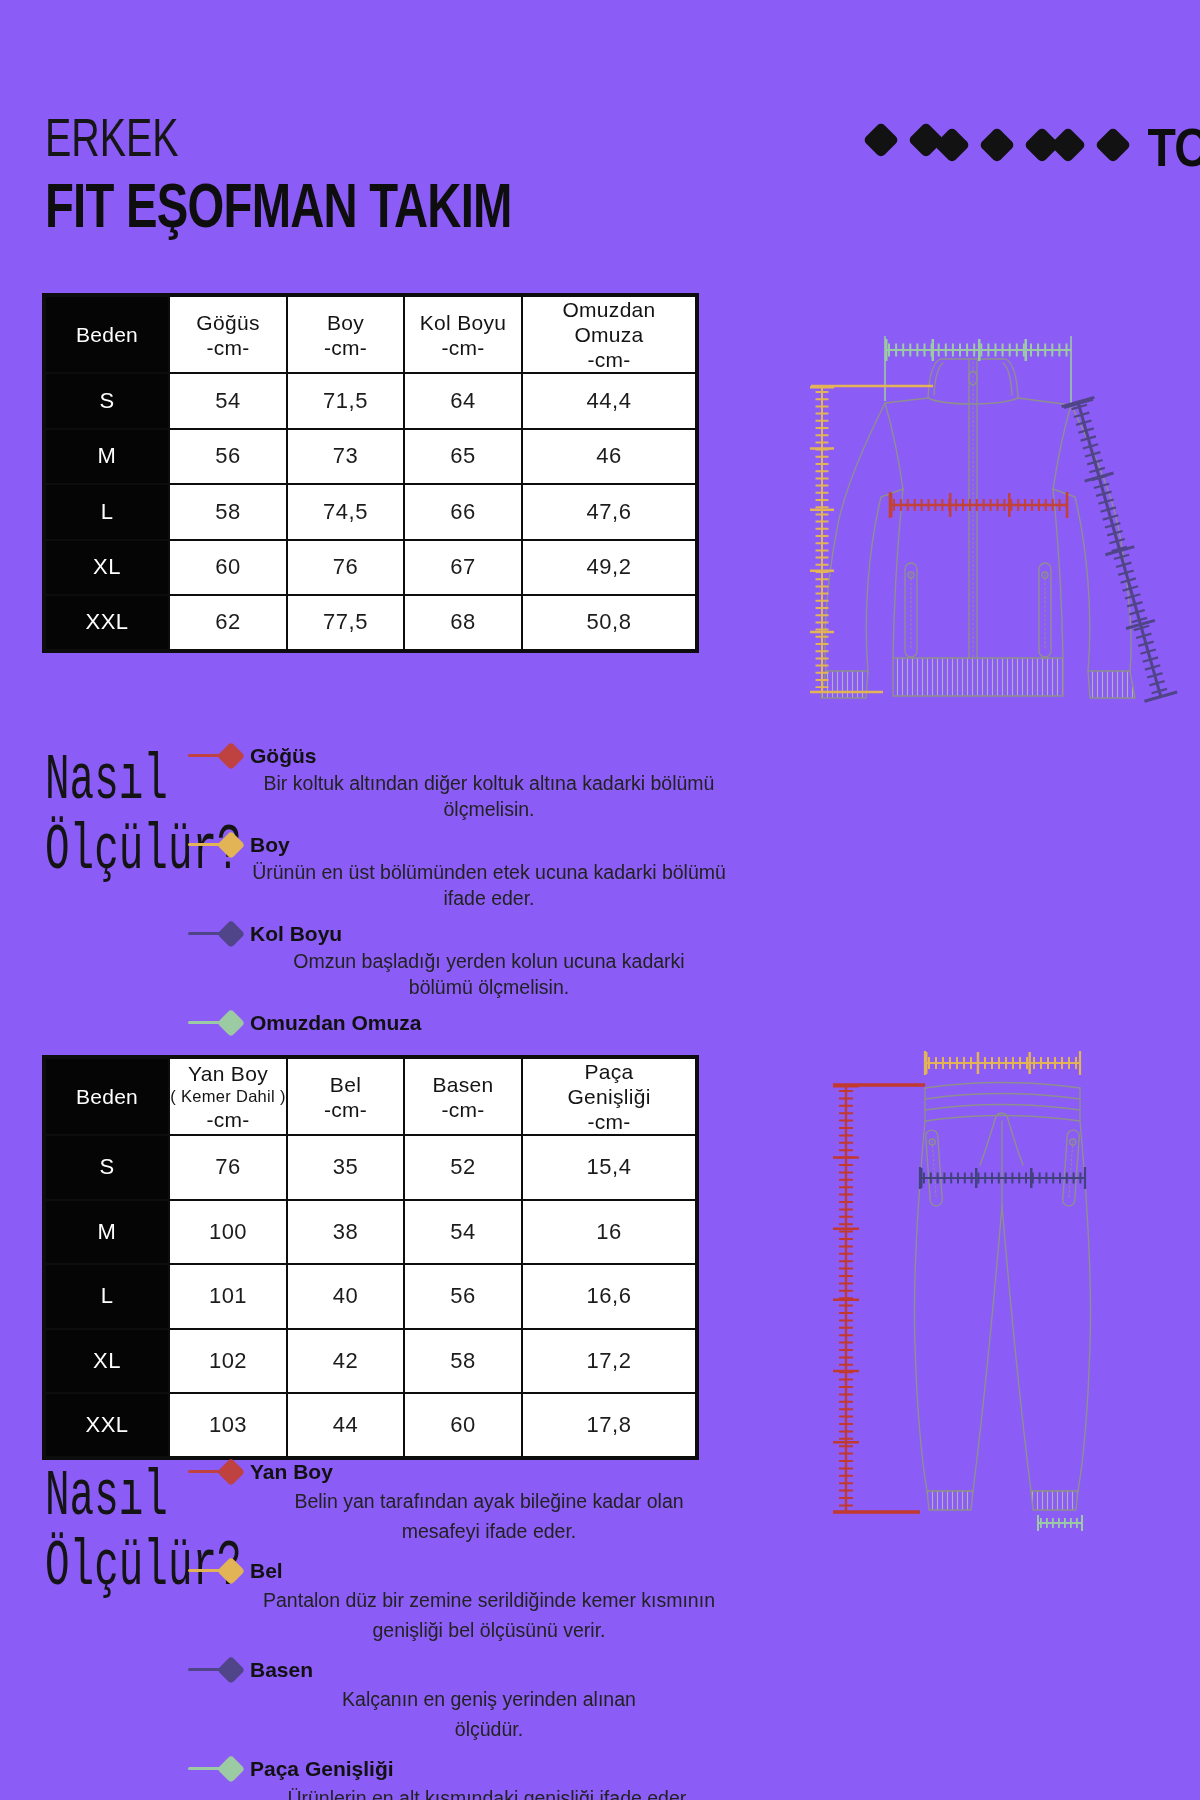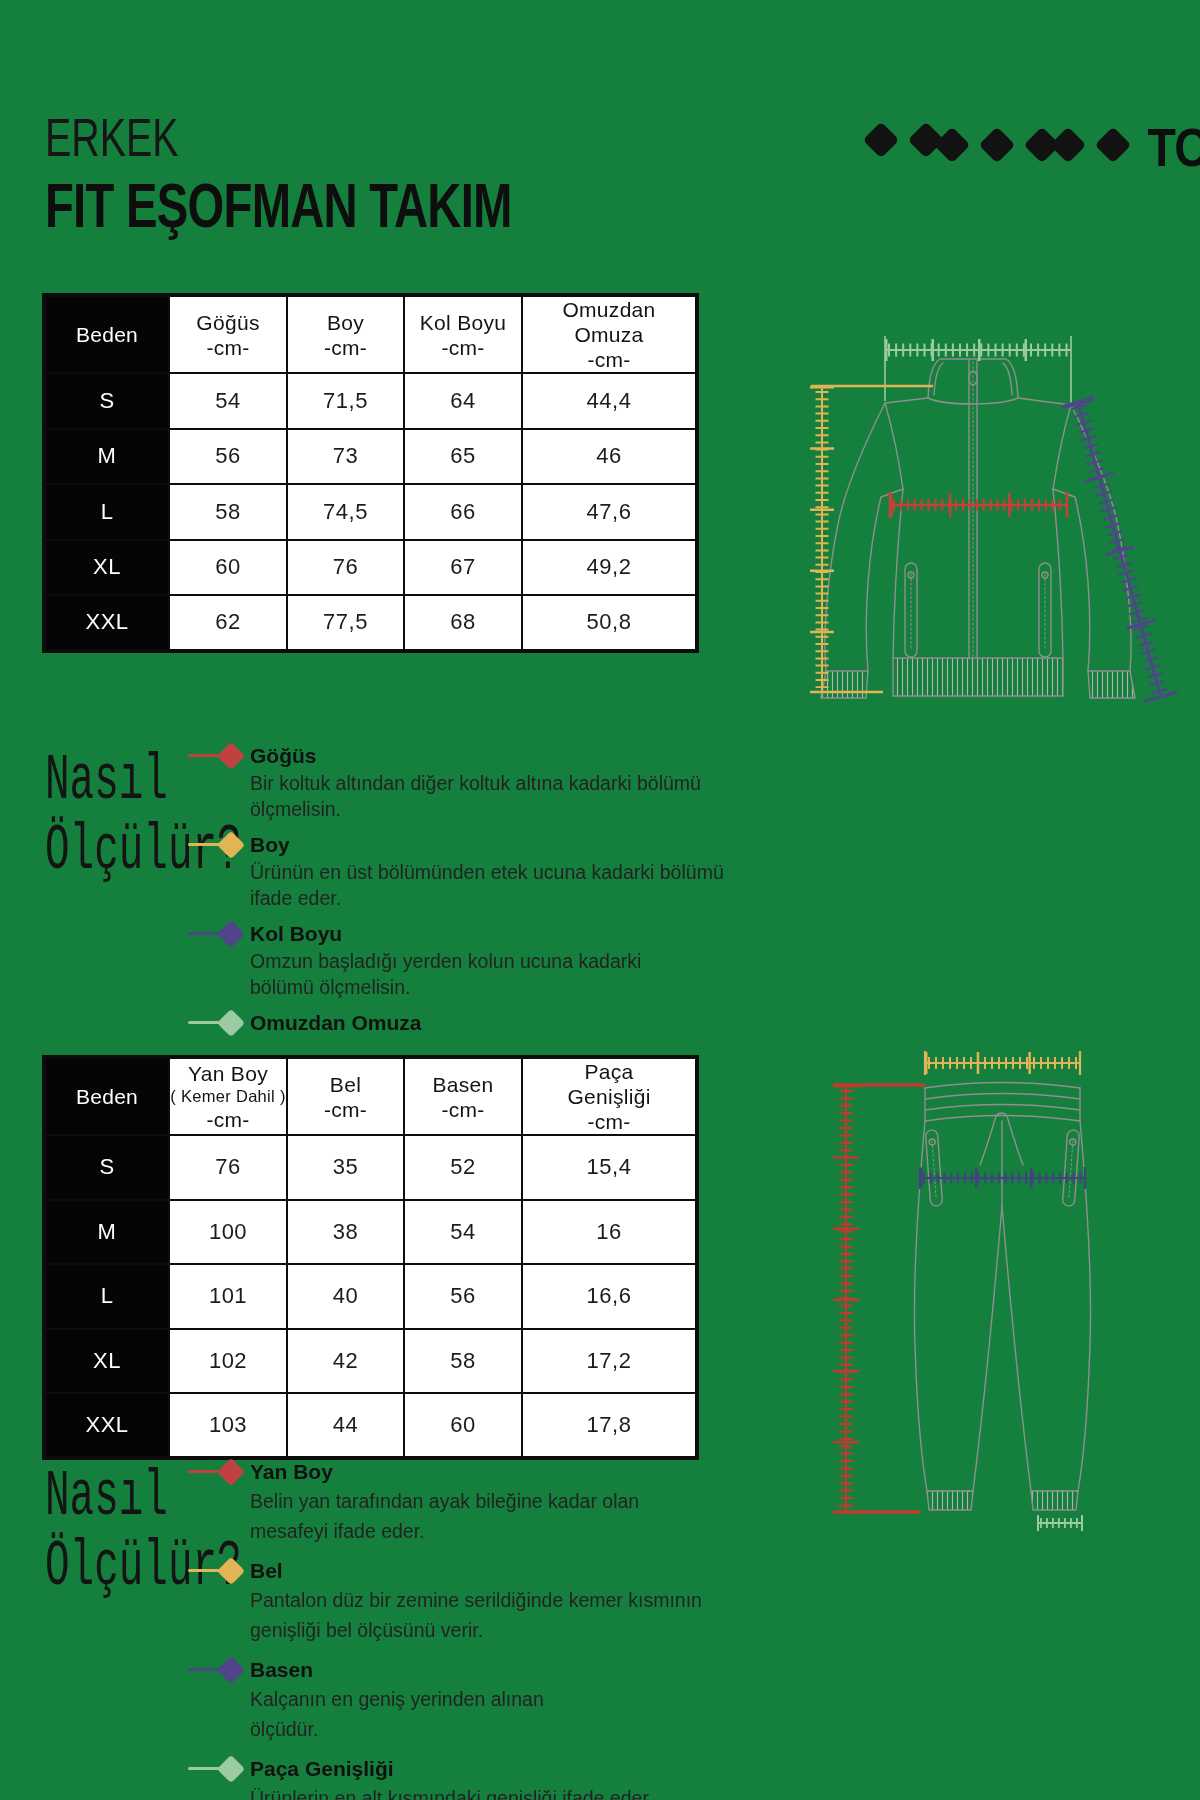--- a/index.html
+++ b/index.html
@@ -1,16 +1,16 @@
 <!DOCTYPE html>
 <html><head>
 <meta charset="utf-8">
 <style>
   html,body{margin:0;padding:0;background:#e8e8e8;}
-  .page{position:relative;width:1200px;height:1800px;background:#15803d;overflow:hidden;
+  .page{position:relative;width:1200px;height:1800px;background:#8b5cf6;overflow:hidden;
         font-family:"Liberation Sans",sans-serif;color:#111;}
 
   
   .title{position:absolute;left:45px;top:110px;}
   .title-l1{font-size:54px;font-weight:400;line-height:1.0;color:#161616;
             transform:scaleX(0.73);transform-origin:left top;white-space:nowrap;}
   .title-l2{font-size:63px;font-weight:700;line-height:1.0;margin-top:10px;color:#0e0e0e;
             transform:scaleX(0.75);transform-origin:left top;white-space:nowrap;letter-spacing:-1px;}
 
   .logo{position:absolute;left:868px;top:101px;width:285px;display:flex;flex-direction:row;align-items:center;}
@@ -39,21 +39,21 @@
   .gh-line{font-size:64px;font-weight:400;line-height:70px;color:#141414;
            transform:scaleX(0.64);transform-origin:left top;white-space:nowrap;}
   .leg-items{position:absolute;left:143px;top:0;width:540px;}
   .leg-item{display:flex;margin-bottom:9px;}
   .g2 .leg-item{margin-bottom:11px;}
   .leg-icon{flex:none;width:62px;height:27px;display:flex;align-items:center;}
   .leg-line{width:33px;height:3px;border-radius:2px;flex:none;}
   .leg-diamond{width:20px;height:20px;transform:rotate(45deg);border-radius:4px;flex:none;margin-left:0px;}
   .leg-text{flex:1;}
   .leg-label{font-size:21px;font-weight:700;line-height:27px;color:#111;}
-  .leg-desc{font-size:19.5px;line-height:26px;color:#222;white-space:pre-line;margin-top:1px;}
+  .leg-desc{font-size:19.5px;line-height:26px;color:#222;white-space:pre-line;margin-top:1px;text-align:center;}
   .g2 .leg-desc{line-height:30px;}
 
   
   .jacket-svg{position:absolute;left:780px;top:283px;width:410px;height:440px;}
   .pants-svg{position:absolute;left:780px;top:1030px;width:412px;height:520px;}
 </style>
 </head>
 <body>
 
 <div class="page">

